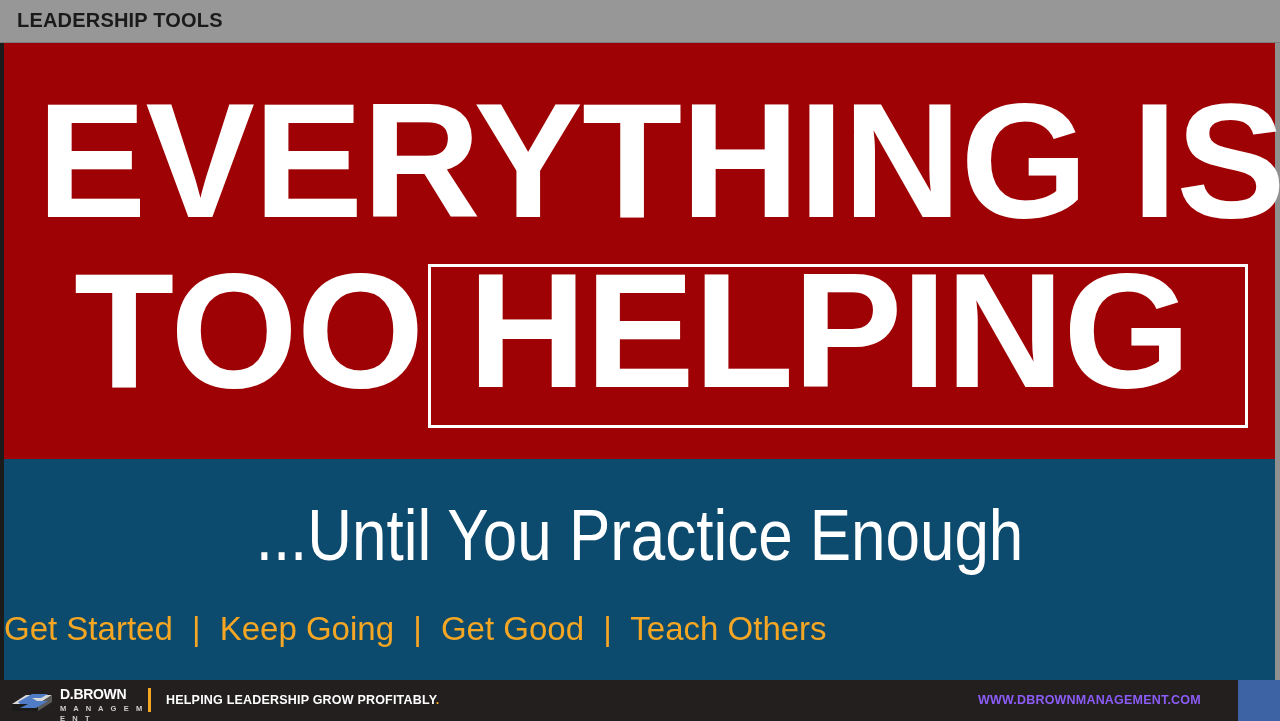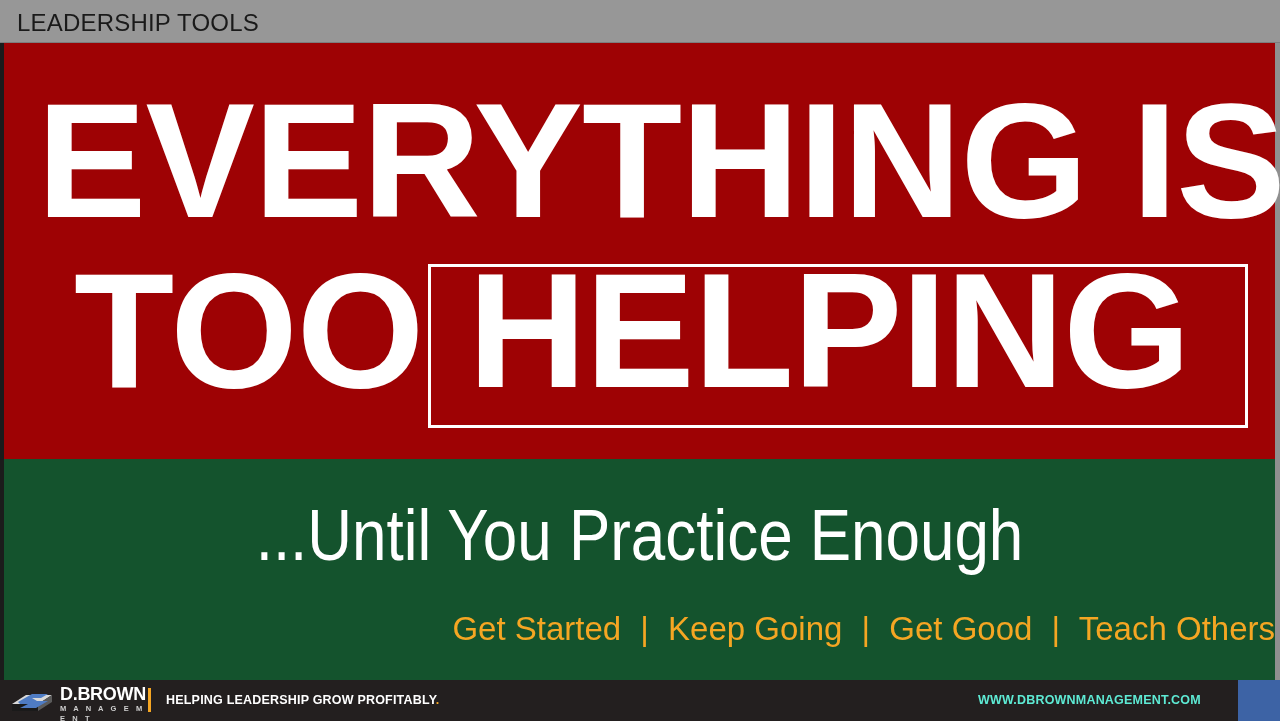--- a/index.html
+++ b/index.html
@@ -46,24 +46,24 @@
     width: 1280px;
     height: 43px;
     background: #979797;
     border-bottom: 1px solid #7d7d7d;
     box-sizing: border-box;
   }
   .topbar-title {
     position: absolute;
     left: 17px;
     top: 9px;
-    font-size: 24px;
+    font-size: 20px;
     letter-spacing: 0.2px;
     color: #1a1a1a;
-    font-weight: 400;
+    font-weight: 700;
     white-space: nowrap;
   }
 
   
   .red-panel {
     position: absolute;
     left: 4px;
     top: 43px;
     width: 1271px;
     height: 488px;
@@ -103,21 +103,21 @@
     pointer-events: none;
   }
 
   
   .black-panel {
     position: absolute;
     left: 4px;
     top: 459px;
     width: 1271px;
     height: 221px;
-    background: #14532d;
+    background: #0c4a6e;
   }
   .subhead {
     position: absolute;
     left: 0;
     top: 38px;
     width: 1271px;
     text-align: center;
     color: #ffffff;
     font-size: 72px;
     line-height: 76px;
@@ -125,21 +125,21 @@
     font-family: "Liberation Sans Narrow", "Liberation Sans", sans-serif;
     transform: scaleX(0.86);
     transform-origin: 50% 50%;
     white-space: nowrap;
   }
   .steps {
     position: absolute;
     left: 0;
     top: 152px;
     width: 1271px;
-    text-align: right;
+    text-align: left;
     color: #f5a623;
     font-size: 33px;
     line-height: 36px;
     font-weight: 400;
     white-space: nowrap;
   }
   .steps .sep {
     padding: 0 10px;
     color: #f5a623;
   }
@@ -175,21 +175,21 @@
     width: 44px;
     height: 28px;
   }
   .logo-text {
     position: absolute;
     left: 50px;
     top: 1px;
     width: 90px;
   }
   .logo-name {
-    font-size: 18px;
+    font-size: 14px;
     line-height: 18px;
     font-weight: bold;
     color: #ffffff;
     letter-spacing: -0.3px;
   }
   .logo-sub {
     font-size: 7.5px;
     line-height: 10px;
     font-weight: bold;
     color: #cfcfcf;
@@ -214,21 +214,21 @@
     letter-spacing: 0.2px;
     white-space: nowrap;
   }
   .tagline .dot { color: #f5a623; }
   .footer-url {
     position: absolute;
     left: 978px;
     top: 13px;
     font-size: 12.5px;
     font-weight: bold;
-    color: #5eead4;
+    color: #8b5cf6;
     letter-spacing: 0.2px;
     white-space: nowrap;
   }
 </style>
 </head>
 <body>
 
 <div class="slide">
 
   <div class="frame-top"></div>

